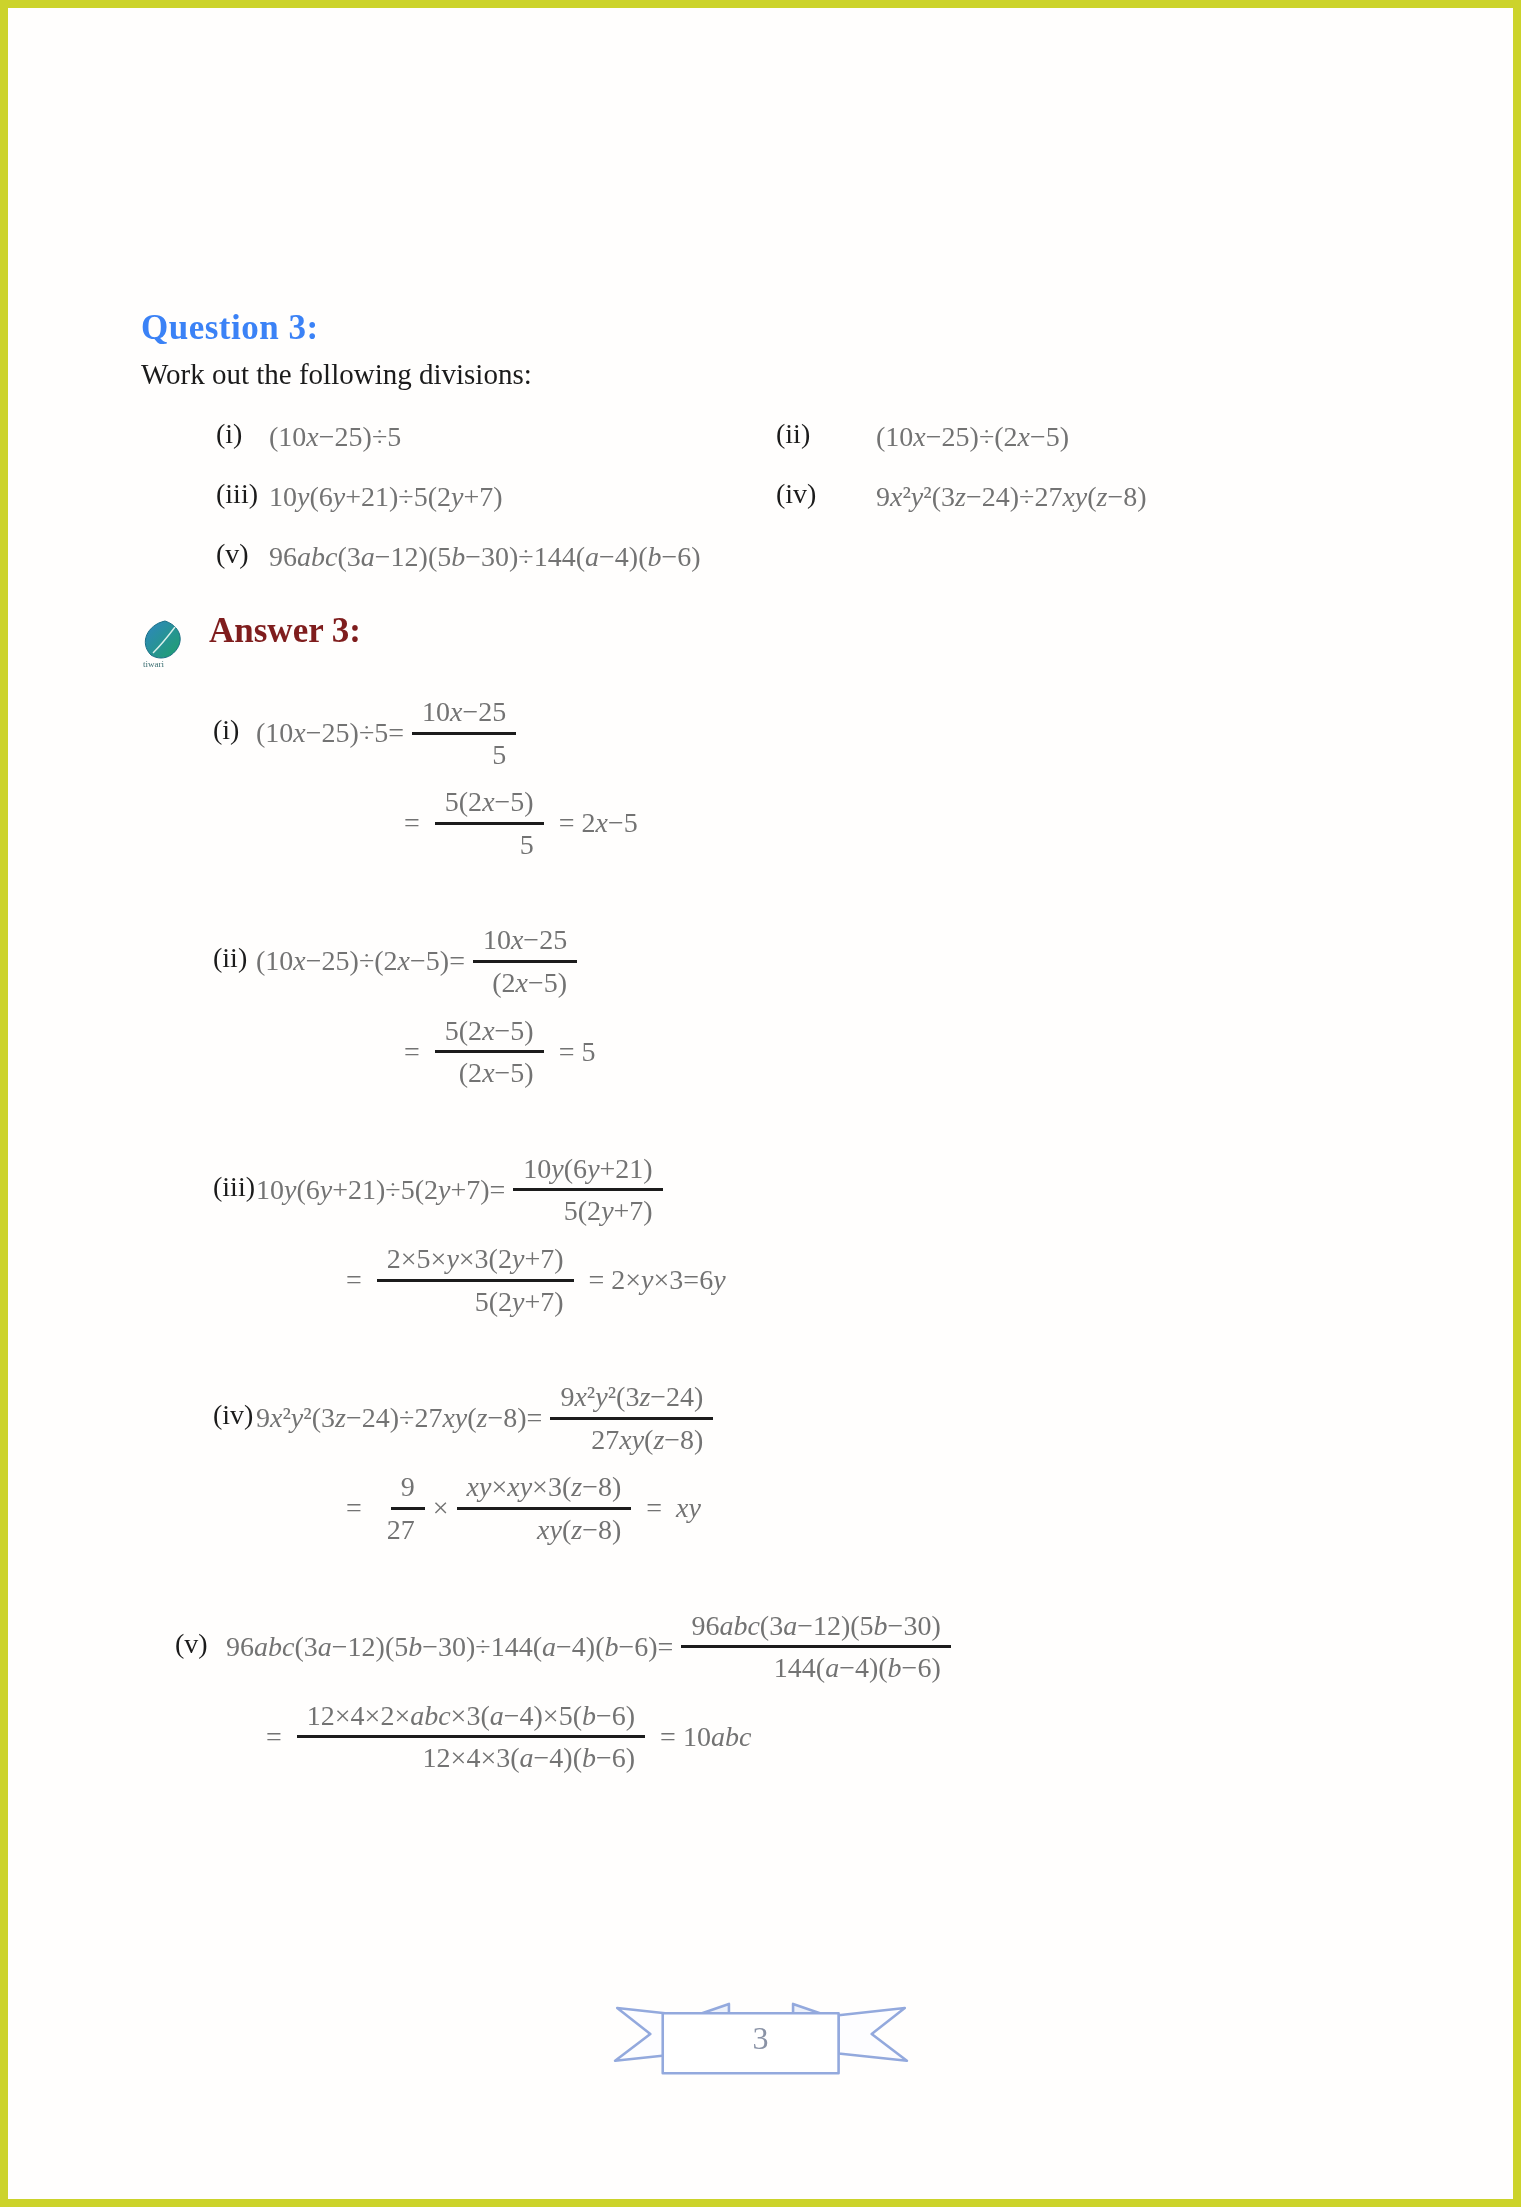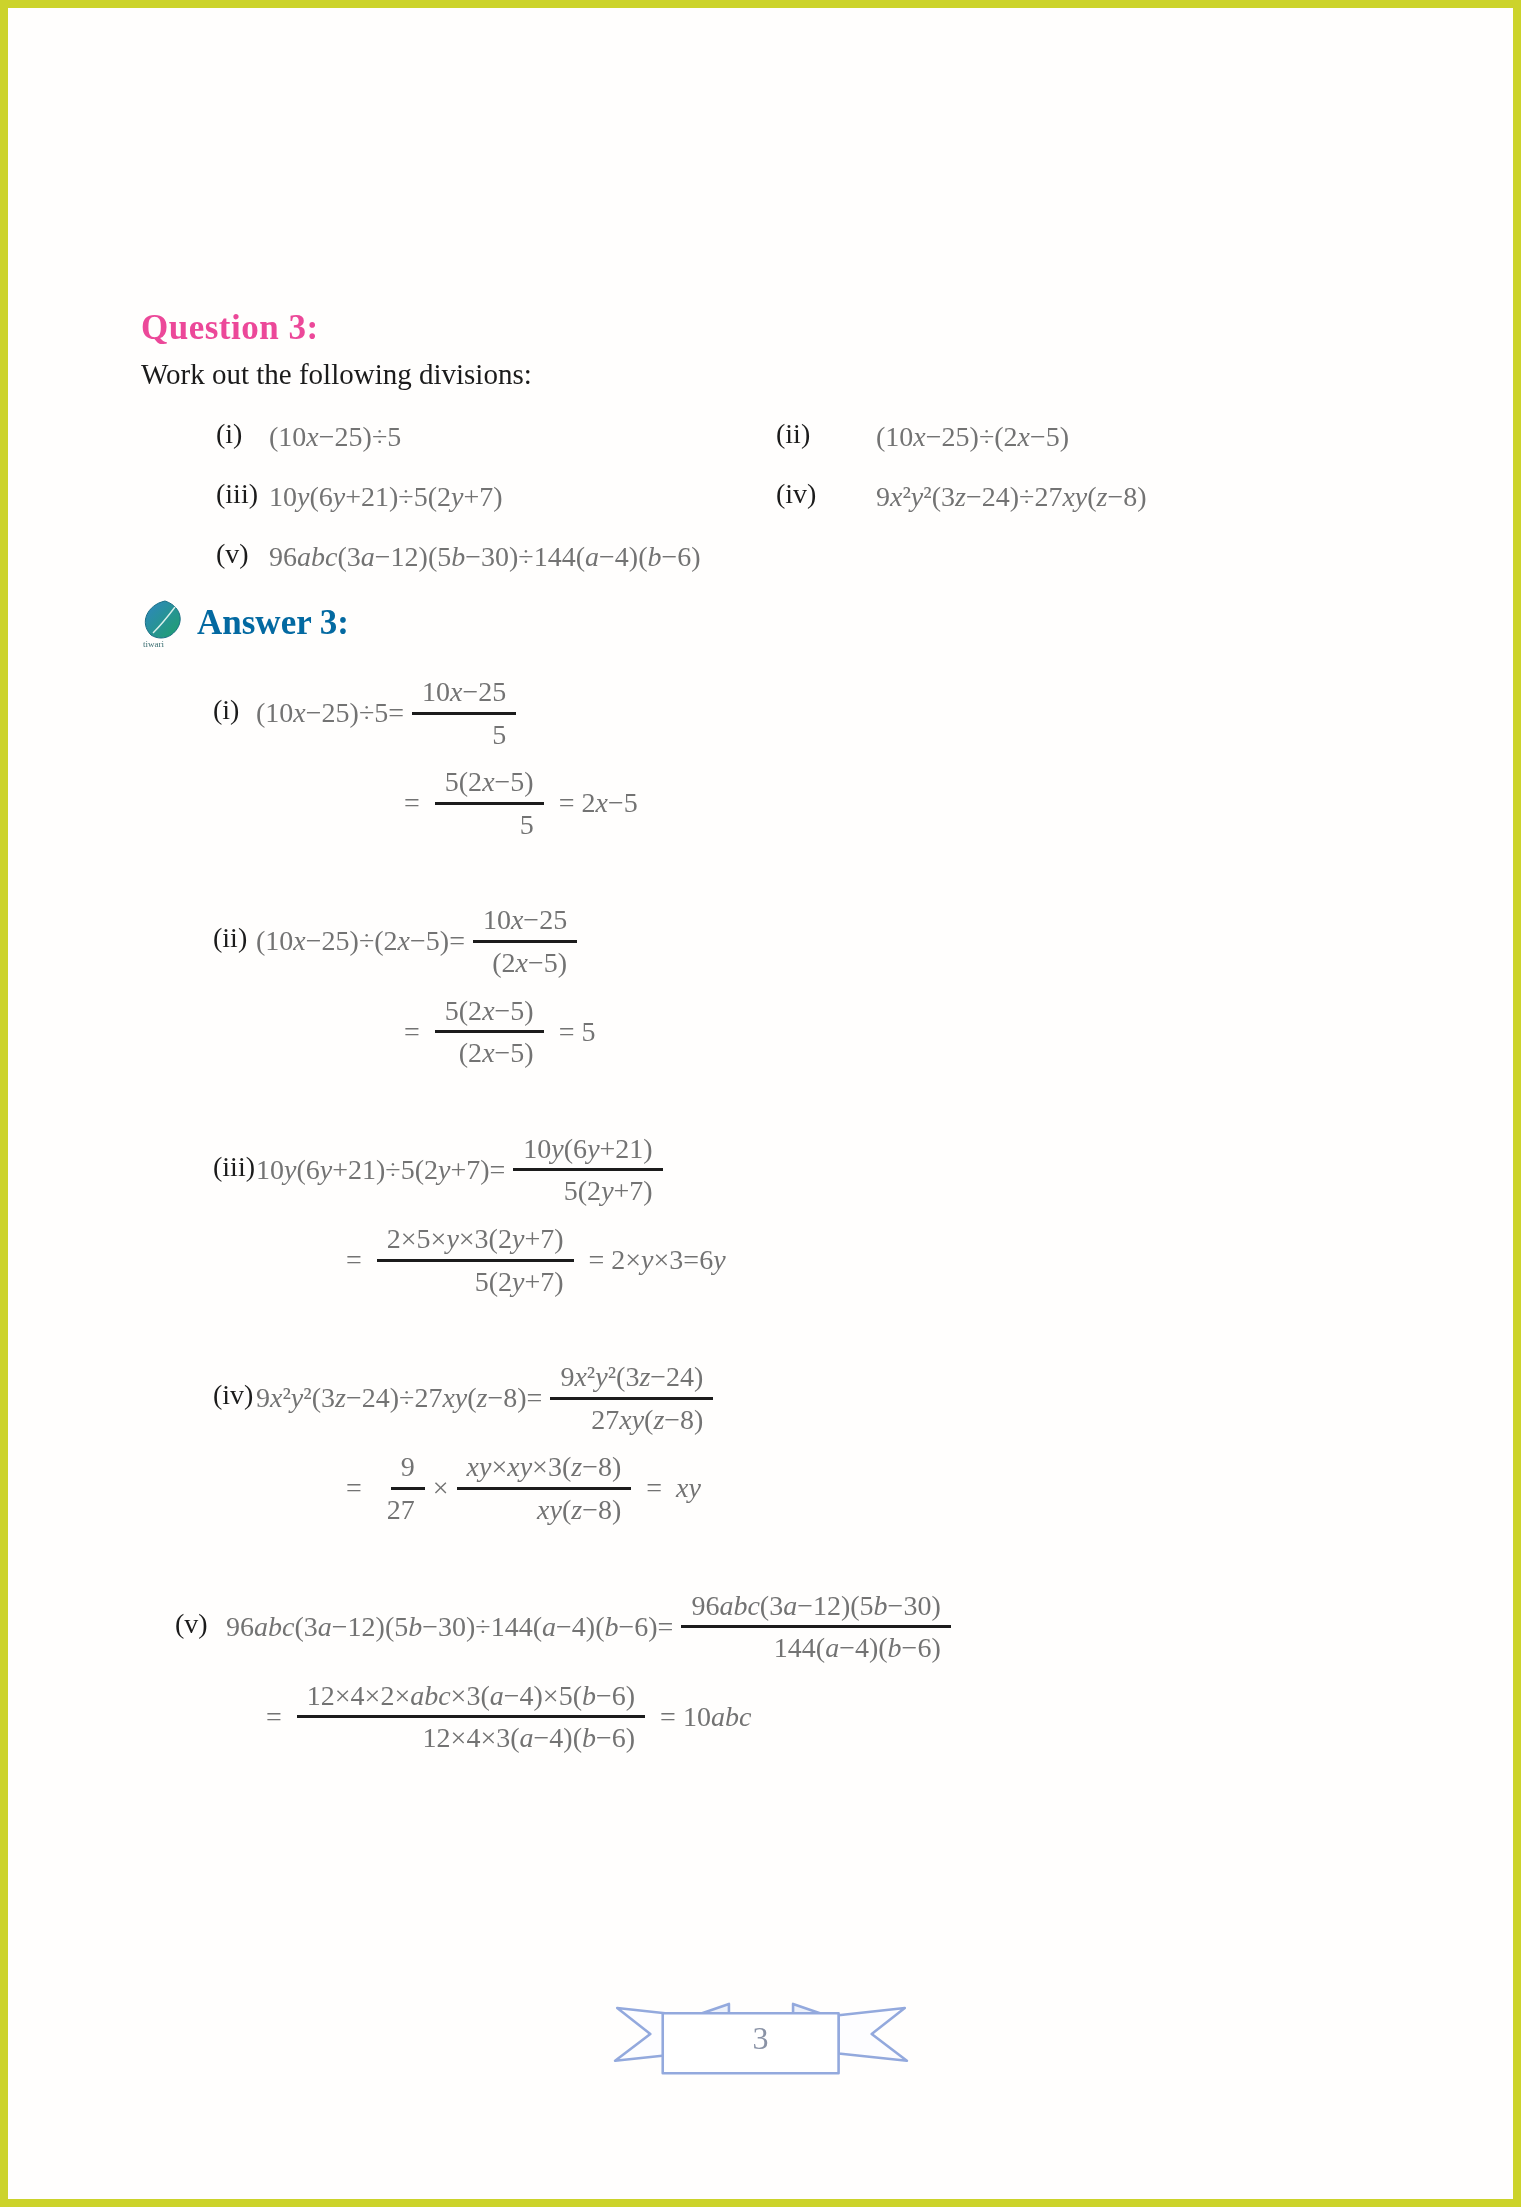--- a/index.html
+++ b/index.html
@@ -9,33 +9,33 @@
     box-sizing:border-box;
     border:8px solid #ccd32b;
     background:#fffefd;
     font-family:"Liberation Serif","DejaVu Serif",serif;
     color:#1b1b1b;
     overflow:hidden;
   }
   .content{position:relative;padding:300px 50px 0 133px;}
 
   .q-heading{
-    margin:0;font-size:35px;font-weight:bold;color:#ec4899;letter-spacing:.5px;
+    margin:0;font-size:35px;font-weight:bold;color:#3b82f6;letter-spacing:.5px;
   }
   .q-intro{margin:10px 0 0 0;font-size:29px;}
 
   .q-list{margin-top:24px;}
   .q-row{display:flex;align-items:center;margin-bottom:22px;font-size:28px;}
   .q-label{flex:none;width:128px;padding-left:75px;box-sizing:border-box;}
   .q-expr{flex:none;width:507px;display:flex;align-items:center;}
   .q-label2{flex:none;width:100px;}
   .q-expr2{display:flex;align-items:center;}
 
   .a-heading-row{display:flex;align-items:flex-end;gap:6px;margin-top:18px;}
-  .a-heading{margin:4px;font-size:35px;font-weight:bold;color:#0369a1;}
+  .a-heading{margin:16px;font-size:35px;font-weight:bold;color:#7f1d1d;}
   .logo{flex:none;width:46px;height:52px;position:relative;top:4px;}
 
   .answers{margin-top:22px;}
   .answer-block{margin-bottom:56px;}
   .ans-row1{display:flex;align-items:center;font-size:28px;}
   .ans-label{flex:none;width:115px;padding-left:72px;box-sizing:border-box;}
   .ab-v .ans-label{width:85px;padding-left:34px;}
   .ans-row2{margin-top:14px;font-size:28px;}
   .ind-a{margin-left:263px;}
   .ind-b{margin-left:205px;}

